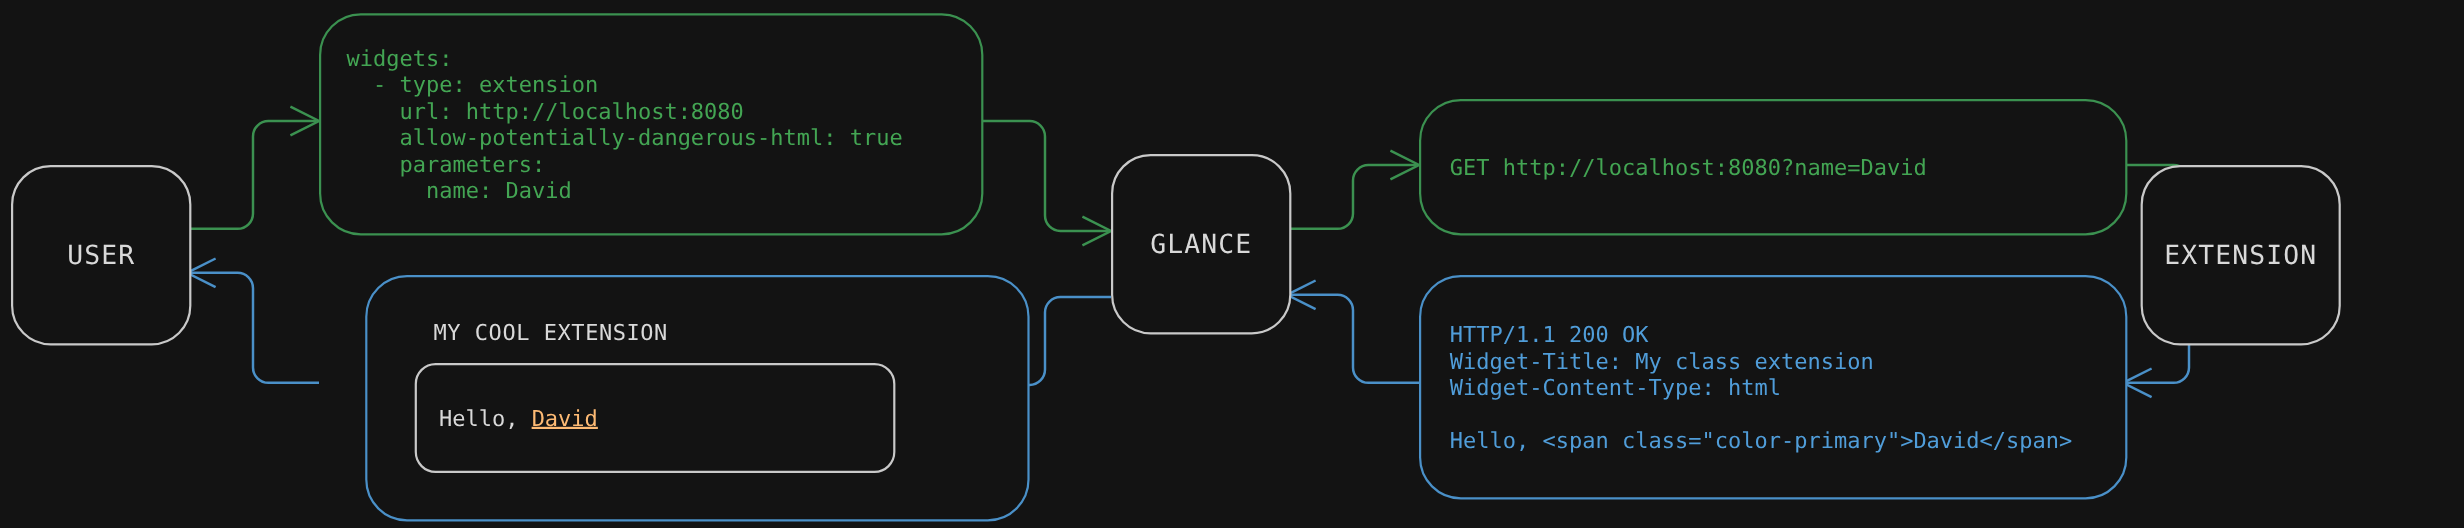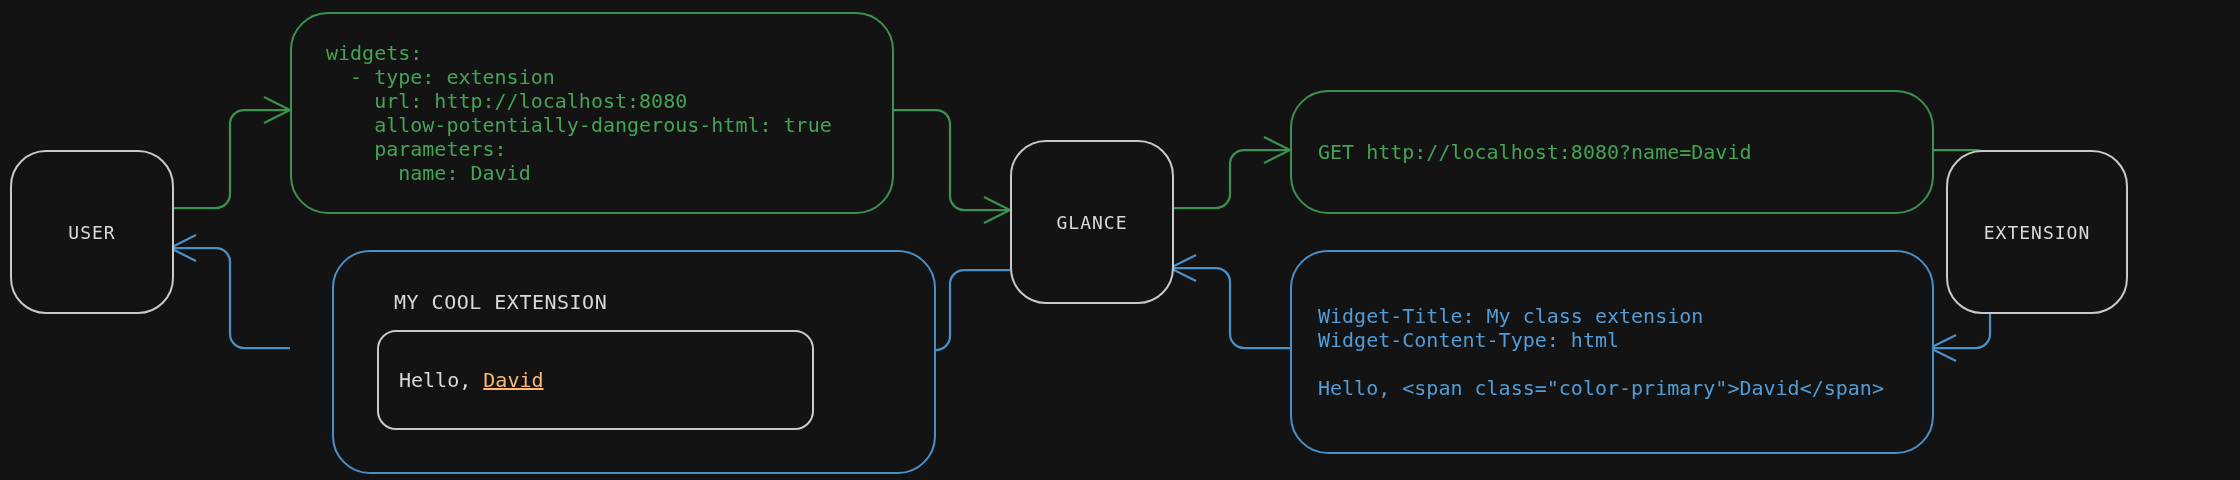--- a/index.html
+++ b/index.html
@@ -8,31 +8,31 @@
     font-family:"DejaVu Sans Mono","Liberation Mono",monospace; overflow:hidden;
   }
   svg.wires { position:absolute; left:0; top:0; width:2240px; height:480px; }
   svg.wires path, svg.wires polyline { fill:none; stroke-width:2.25px; }
   .wire-green { stroke:#3b9150; }
   .wire-blue  { stroke:#4a90c8; }
 
   .node {
     position:absolute; border:2.5px solid #c9c9c9; border-radius:36px;
     display:flex; align-items:center; justify-content:center;
-    color:#d9d9d9; font-size:18px; letter-spacing:1px; background:#131313;
+    color:#d9d9d9; font-size:24px; letter-spacing:1px; background:#131313;
   }
   .msg { position:absolute; border:2px solid; border-radius:38px; background:#131313; }
   .green-box { border-color:#3b9150; color:#43a553; }
   .blue-box  { border-color:#4a90c8; color:#509dd9; }
 
   .code {
     height:100%; display:flex; flex-direction:column; justify-content:center;
   }
   .code-line { white-space:pre; font-size:20px; line-height:24px; height:24px; }
-  .pad25 { padding-left:34px; }
+  .pad25 { padding-left:23px; }
   .pad50 { padding-left:26px; }
 
   .widget-title {
     position:absolute; left:60px; top:38px; font-size:20px; color:#d9d9d9;
     white-space:pre; letter-spacing:0.5px;
   }
   .hello-box {
     position:absolute; left:43px; top:78px; width:413px; height:96px;
     border:2px solid #c9c9c9; border-radius:19px;
     display:flex; align-items:center; padding-left:20px;
@@ -90,20 +90,21 @@
   </div>
 
   <div class="msg green-box" style="left:1290px; top:90px; width:640px; height:120px;">
     <div class="code pad50">
       <div class="code-line">GET http://localhost:8080?name=David</div>
     </div>
   </div>
 
   <div class="msg blue-box" style="left:1290px; top:250px; width:640px; height:200px;">
     <div class="code pad50">
+      <div class="code-line">HTTP/1.1 200 OK</div>
       <div class="code-line">Widget-Title: My class extension</div>
       <div class="code-line">Widget-Content-Type: html</div>
       <div class="code-line"></div>
       <div class="code-line">Hello, &lt;span class="color-primary"&gt;David&lt;/span&gt;</div>
     </div>
   </div>
 
   <div class="msg blue-box" style="left:290px; top:250px; width:600px; height:220px;margin-left:42px;">
     <div class="widget-title">MY COOL EXTENSION</div>
     <div class="hello-box">

